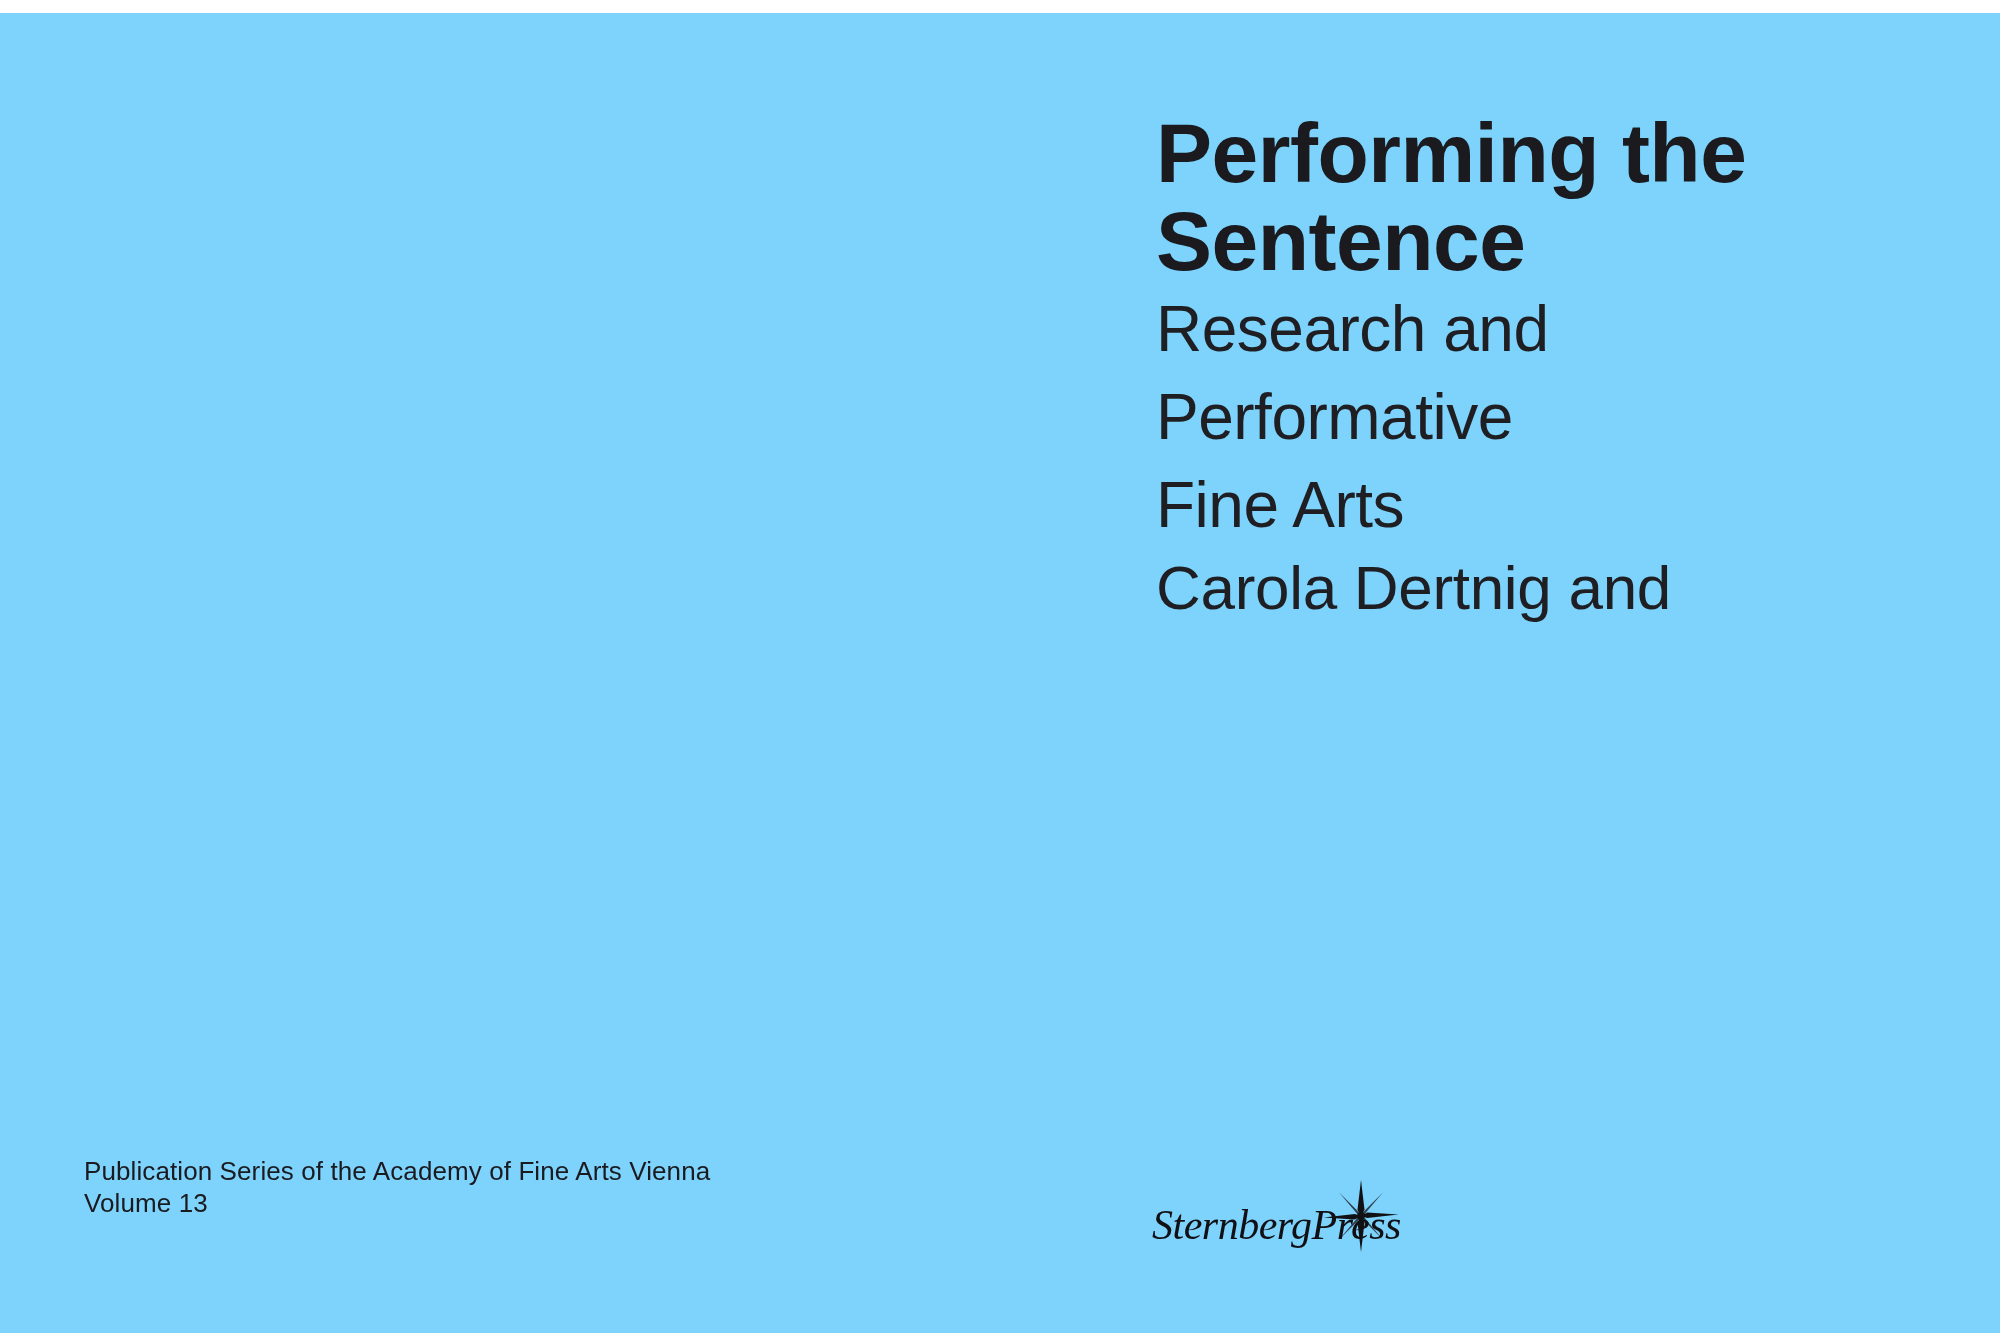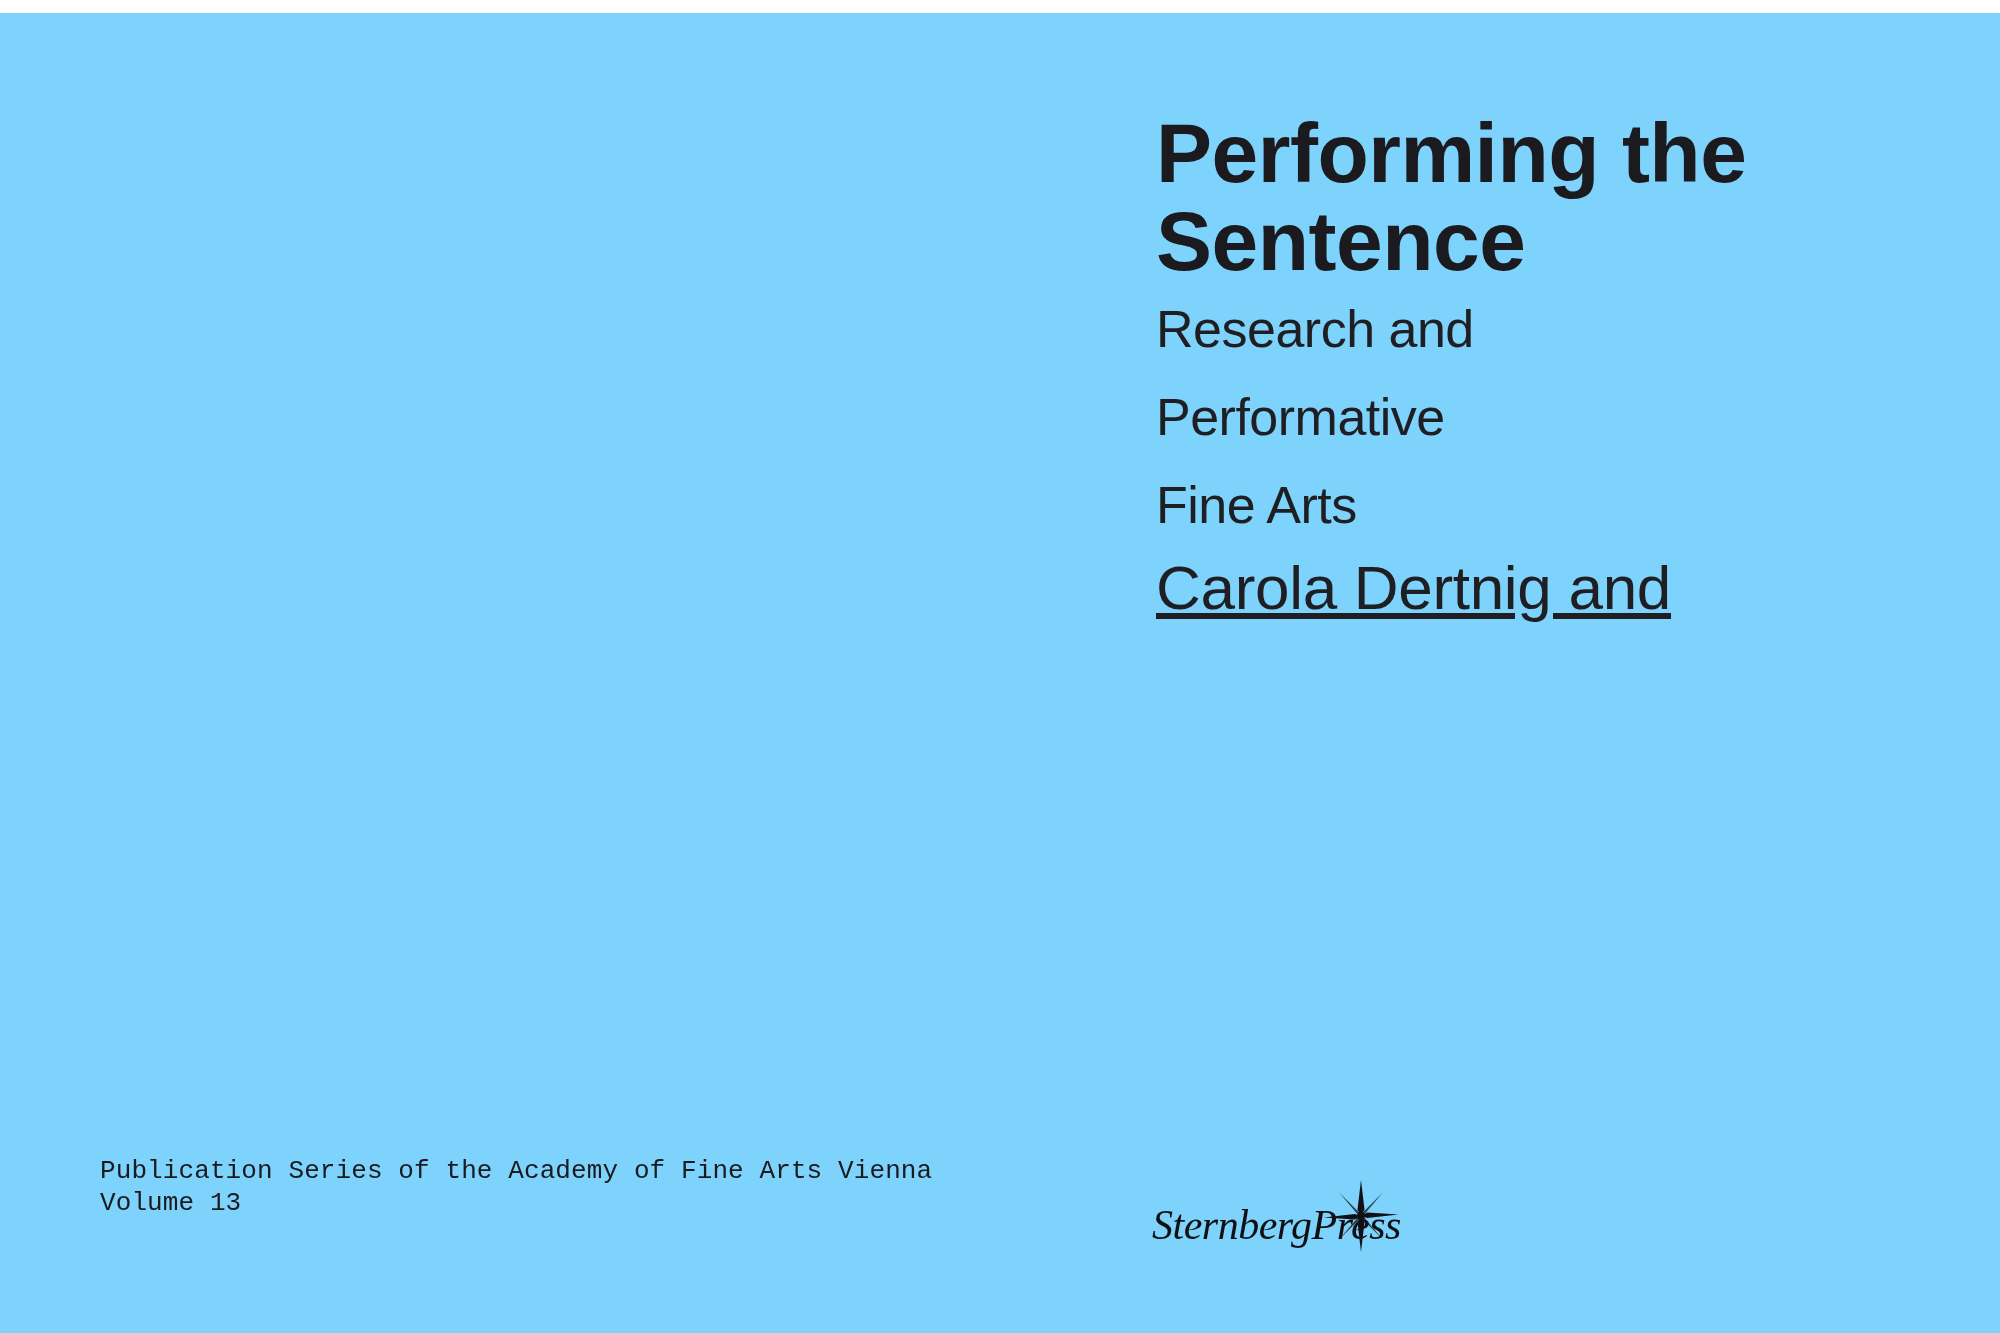--- a/index.html
+++ b/index.html
@@ -28,44 +28,42 @@
   }
   .title-line {
     font-size: 84px;
     line-height: 88px;
     font-weight: 600;
     letter-spacing: -0.5px;
     white-space: nowrap;
     color: #1a1a1f;
   }
   .subtitle-line {
-    font-size: 52px;
+    font-size: 64px;
     line-height: 88px;
     font-weight: 300;
     letter-spacing: -0.5px;
     white-space: nowrap;
     color: #1f1f23;
   }
   .editor-line {
     font-size: 62px;
     line-height: 78px;
     font-weight: 300;
     letter-spacing: -0.3px;
     white-space: nowrap;
     color: #1f1f23;
-    text-decoration: underline;
   }
 
   
   #series-block {
     position: absolute;
-    left: 100px;
+    left: 84px;
     top: 1142px;
     width: 820px;
-    font-family: Liberation Mono, monospace;
   }
   .series-line {
     font-size: 26px;
     line-height: 32px;
     font-weight: 400;
     letter-spacing: 0.1px;
     white-space: nowrap;
     color: #1a1a1f;
   }
 

